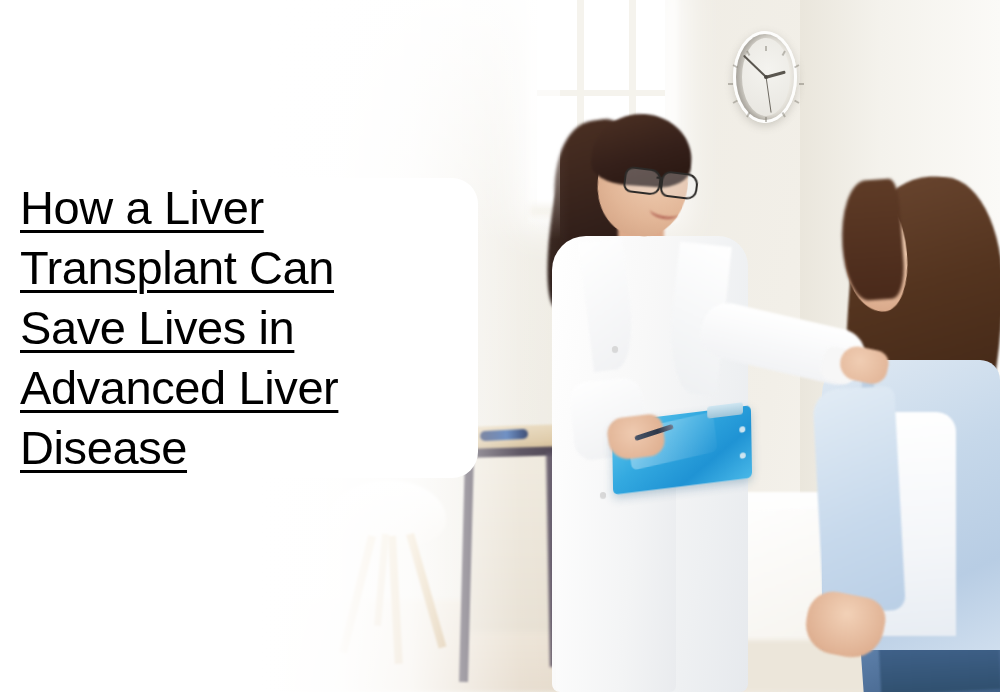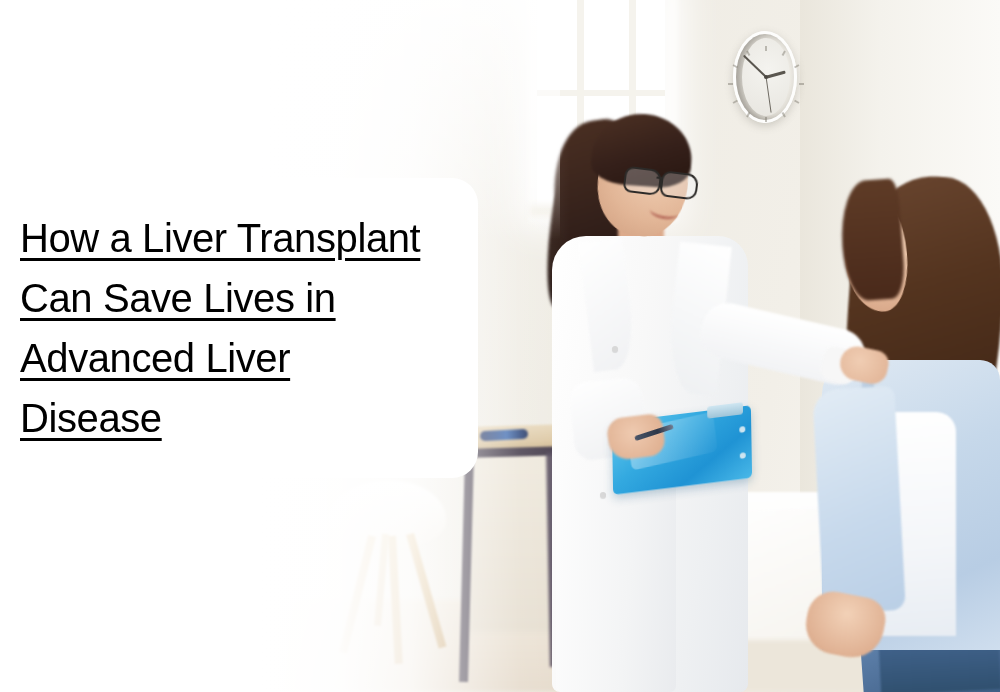--- a/index.html
+++ b/index.html
@@ -552,21 +552,21 @@
     background: #ffffff;
     border-radius: 0 26px 26px 0;
     box-sizing: border-box;
     padding: 30px 40px 30px 60px;
     display: flex;
     align-items: center;
   }
   .title-text {
     margin: 0;
     font-family: "Liberation Sans", sans-serif;
-    font-size: 40px;
+    font-size: 47px;
     line-height: 60px;
     font-weight: 400;
     color: #000000;
     letter-spacing: -0.4px;
     text-decoration: underline;
     text-decoration-thickness: 3px;
     text-underline-offset: 6px;
     max-width: 420px;
   }
 </style>

